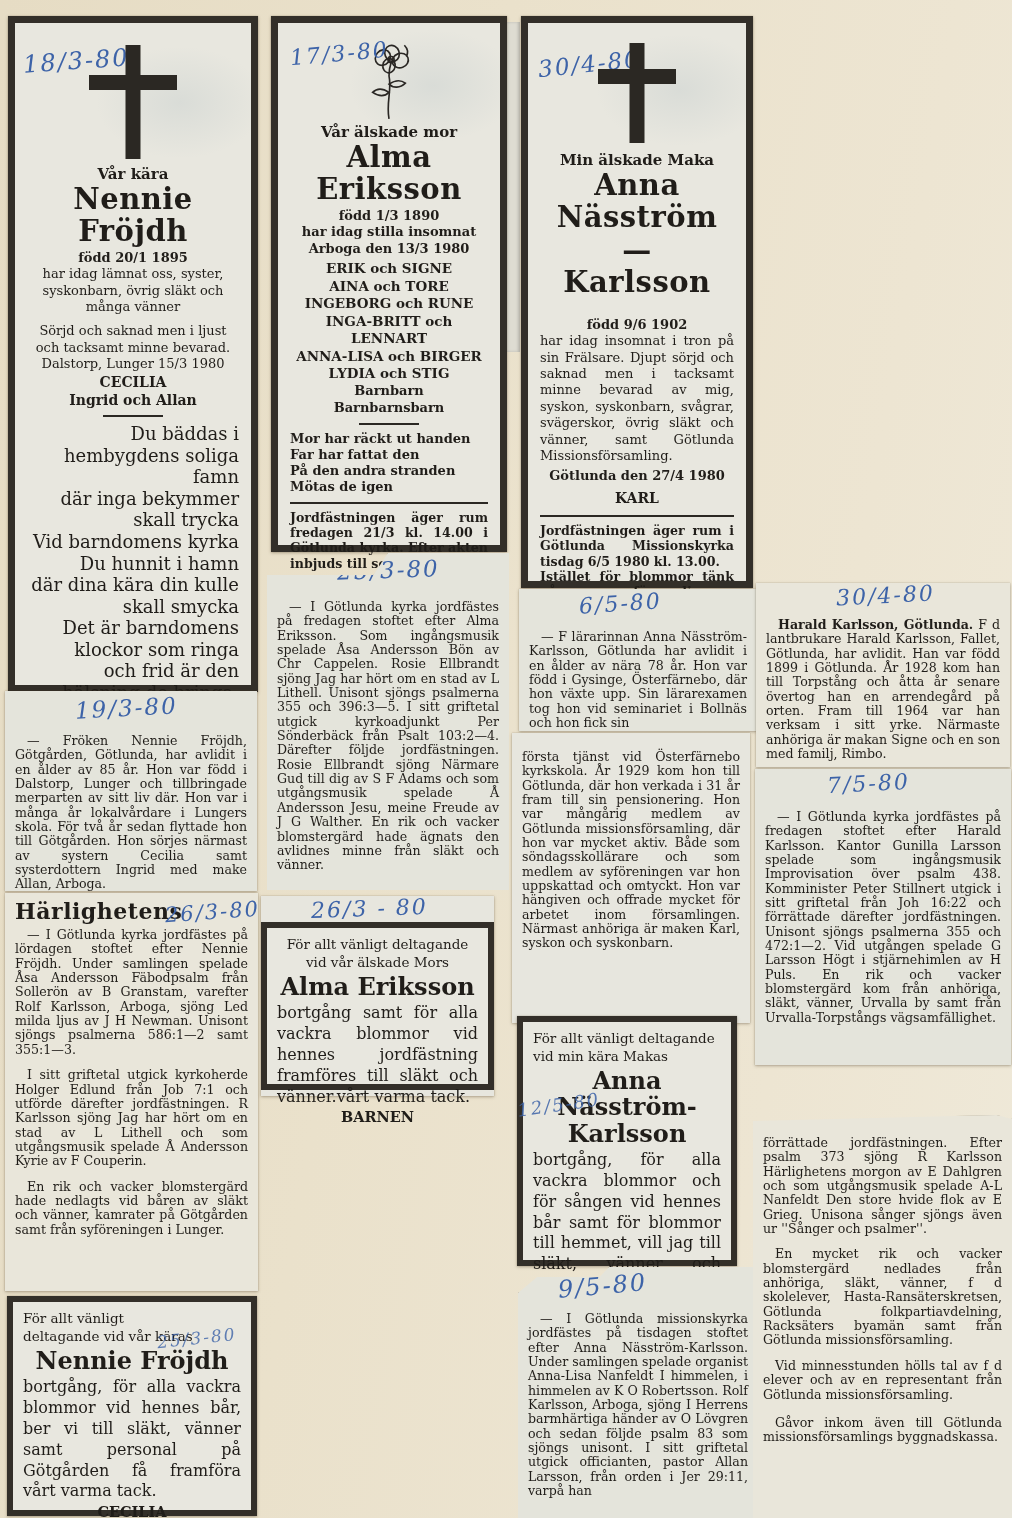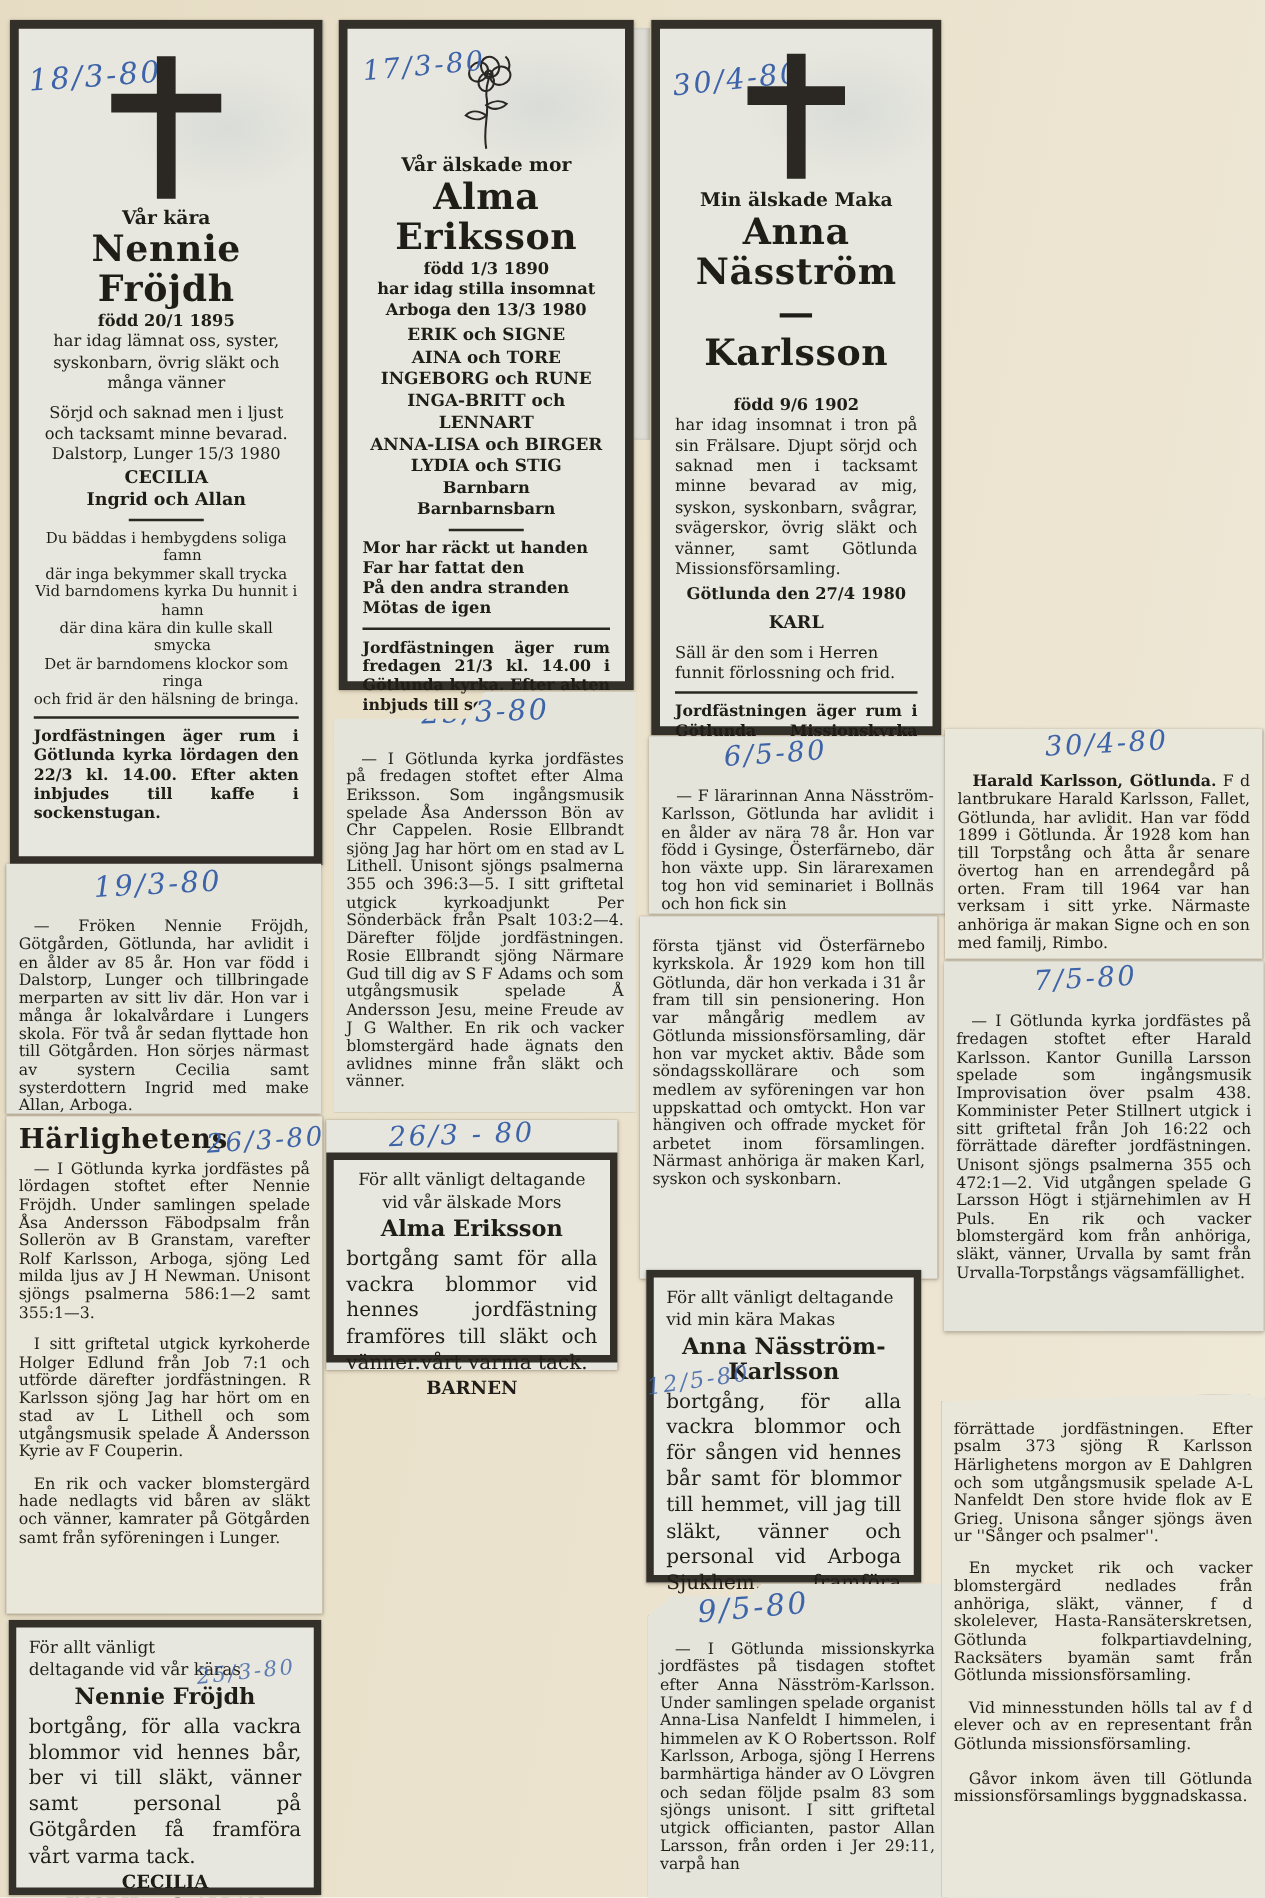--- a/index.html
+++ b/index.html
@@ -20,30 +20,30 @@
   .cross{position:relative;}
   .cross .v{position:absolute;left:50%;transform:translateX(-50%);top:0;bottom:0;width:15px;background:#2b2823;}
   .cross .h{position:absolute;left:0;right:0;height:15px;background:#2b2823;}
   .intro{font-weight:bold;font-size:15px;margin-top:2px;}
   .dname{font-weight:bold;font-size:29px;line-height:1.12;letter-spacing:.5px;}
   .nline{font-size:13px;line-height:1.26;}
   .nbody{font-size:13px;line-height:1.26;}
   .sig{font-weight:bold;font-size:14px;line-height:1.3;}
   .dash-div{width:60px;border-top:2px solid #2b2823;margin:6px auto;}
   .rule-div{border-top:2px solid #2b2823;margin:6px 0;}
-  .poem{text-align:center;font-size:12px;line-height:1.2;}
+  .poem{text-align:right;font-size:18px;line-height:1.2;}
   .poem .pline{padding-left:26px;text-indent:-26px;}
   .verse{text-align:left;font-size:13px;line-height:1.25;font-weight:bold;}
   .funeral{text-align:justify;font-size:12.6px;line-height:1.22;font-weight:bold;}
   .art{box-sizing:border-box;padding:6px 10px;font-size:12.6px;line-height:1.14;}
   .art p{margin:11px 0 5px;text-align:justify;}
   .art p.ind{text-indent:12px;}
   .headline{font-weight:bold;font-size:22px;letter-spacing:.5px;}
   .tack-lead{font-size:13.5px;line-height:1.3;}
-  .tack-name{font-weight:bold;font-size:18px;text-align:center;line-height:1.1;margin:3px 0;}
+  .tack-name{font-weight:bold;font-size:24px;text-align:center;line-height:1.1;margin:3px 0;}
   .tack-body{font-size:16px;line-height:1.3;text-align:justify;}
   .tack-sig{font-weight:bold;font-size:14.5px;text-align:center;line-height:1.35;}
   .bold-lead{font-weight:bold;}
   .fragment{background:#dedcd2;box-shadow:inset -2px 0 3px rgba(0,0,0,.15);}
 </style>
 </head>
 <body>
 
 <div class="clip fragment" style="left:498px;top:22px;width:22px;height:330px;"></div>
 <div class="clip fragment" style="left:735px;top:595px;width:18px;height:120px;"></div>
@@ -127,24 +127,20 @@
     <div class="cross" style="width:78px;height:100px;margin:14px auto 8px;">
         <div class="v"></div>
         <div class="h" style="top:26px;"></div>
       </div>
     <div class="intro">Min älskade Maka</div>
     <div class="dname"><span>Anna</span><br><span>Näsström —</span><br><span>Karlsson</span></div>
     <div class="nline" style="font-weight:bold;margin-top:18px;">född 9/6 1902</div>
     <div class="nbody" style="text-align:justify;">har idag insomnat i tron på sin Frälsare. Djupt sörjd och saknad men i tacksamt minne bevarad av mig, syskon, syskonbarn, svågrar, svägerskor, övrig släkt och vänner, samt Götlunda Missionsförsamling.</div>
     <div class="nline" style="font-weight:bold;margin-top:4px;">Götlunda den 27/4 1980</div>
     <div class="sig" style="margin:4px 0 8px;">KARL</div>
-    <div class="verse" style="font-weight:normal;">
-      <div>Säll är den som i Herren</div>
-      <div>funnit förlossning och frid.</div>
-    </div>
     <div class="rule-div"></div>
     <div class="funeral">Jordfästningen äger rum i Götlunda Missionskyrka tisdag 6/5 1980 kl. 13.00.</div>
     <div class="funeral">Istället för blommor tänk på församlingens byggnadskassa p.g. 34 25 91-5.</div>
   </div>
 </div>
 
 <div class="clip paper-cool art" style="left:5px;top:691px;width:252px;height:200px;padding-top:32px;">
   <div class="hw" style="position:absolute;left:70px;top:4px;font-size:23px;transform:rotate(-3deg);">19/3-80</div>
   <p class="ind">— Fröken Nennie Fröjdh, Götgården, Götlunda, har avlidit i en ålder av 85 år. Hon var född i Dalstorp, Lunger och tillbringade merparten av sitt liv där. Hon var i många år lokalvårdare i Lungers skola. För två år sedan flyttade hon till Götgården. Hon sörjes närmast av systern Cecilia samt systerdottern Ingrid med make Allan, Arboga.</p>
 </div>

